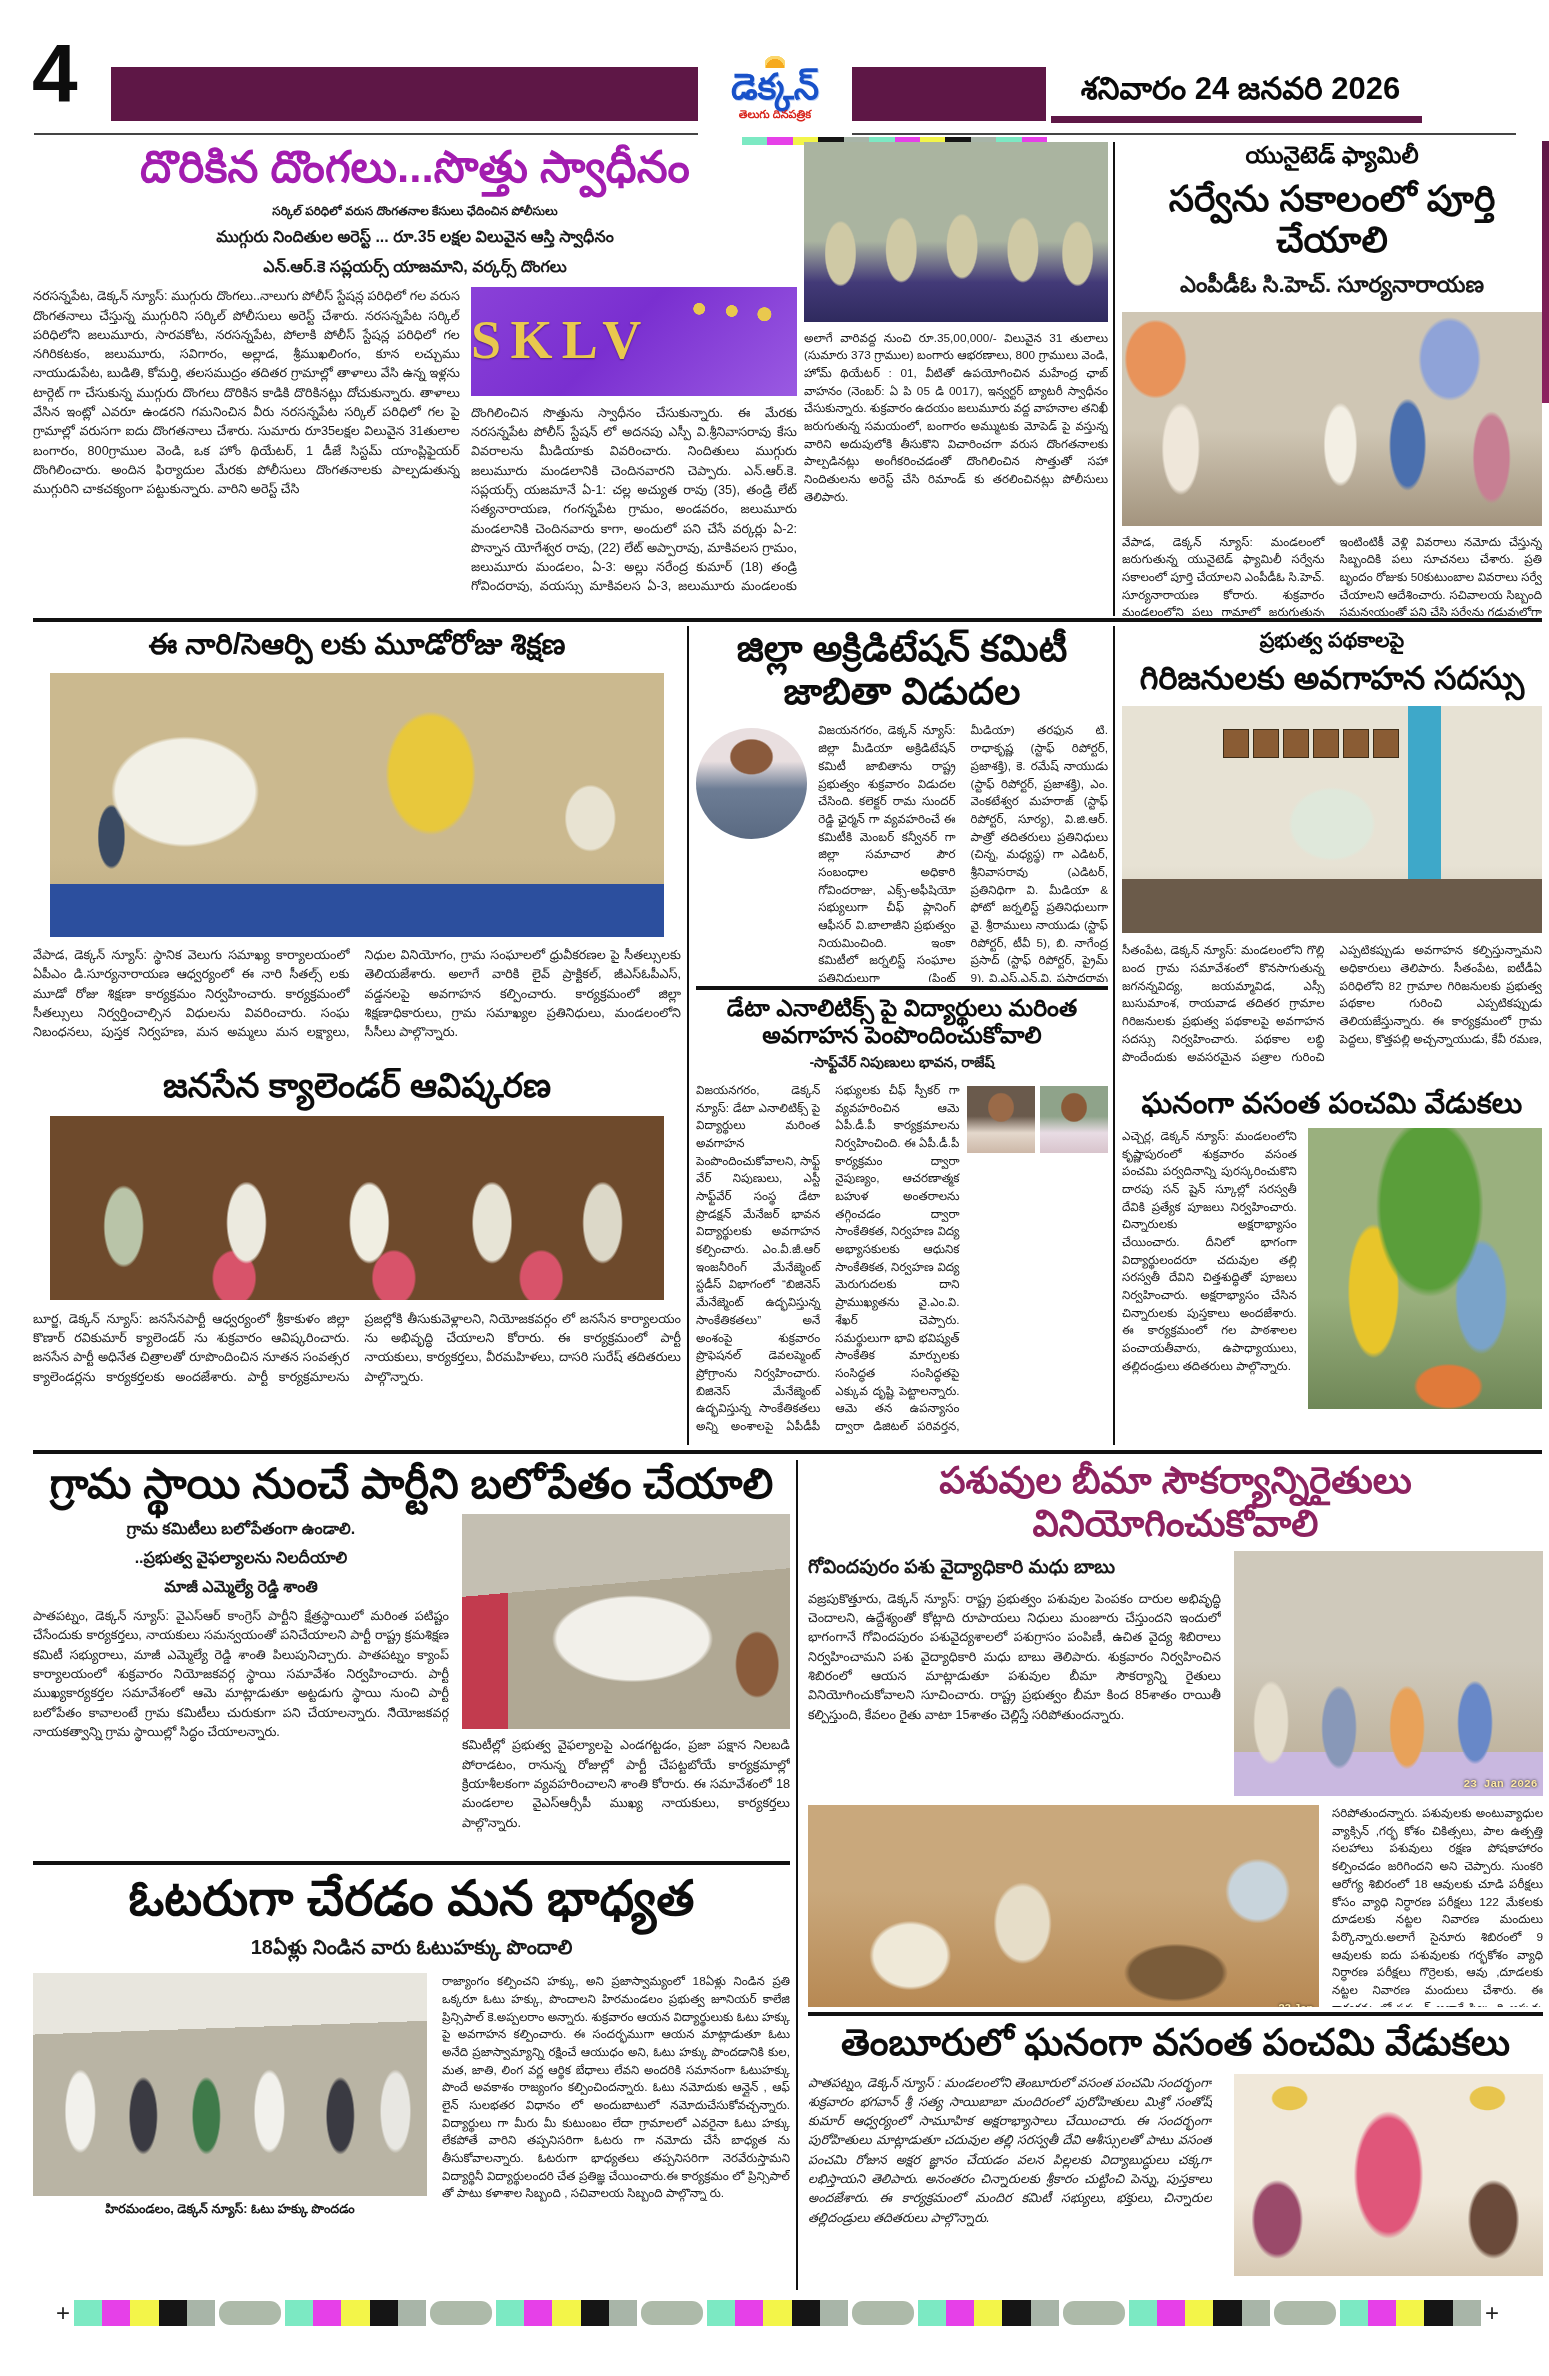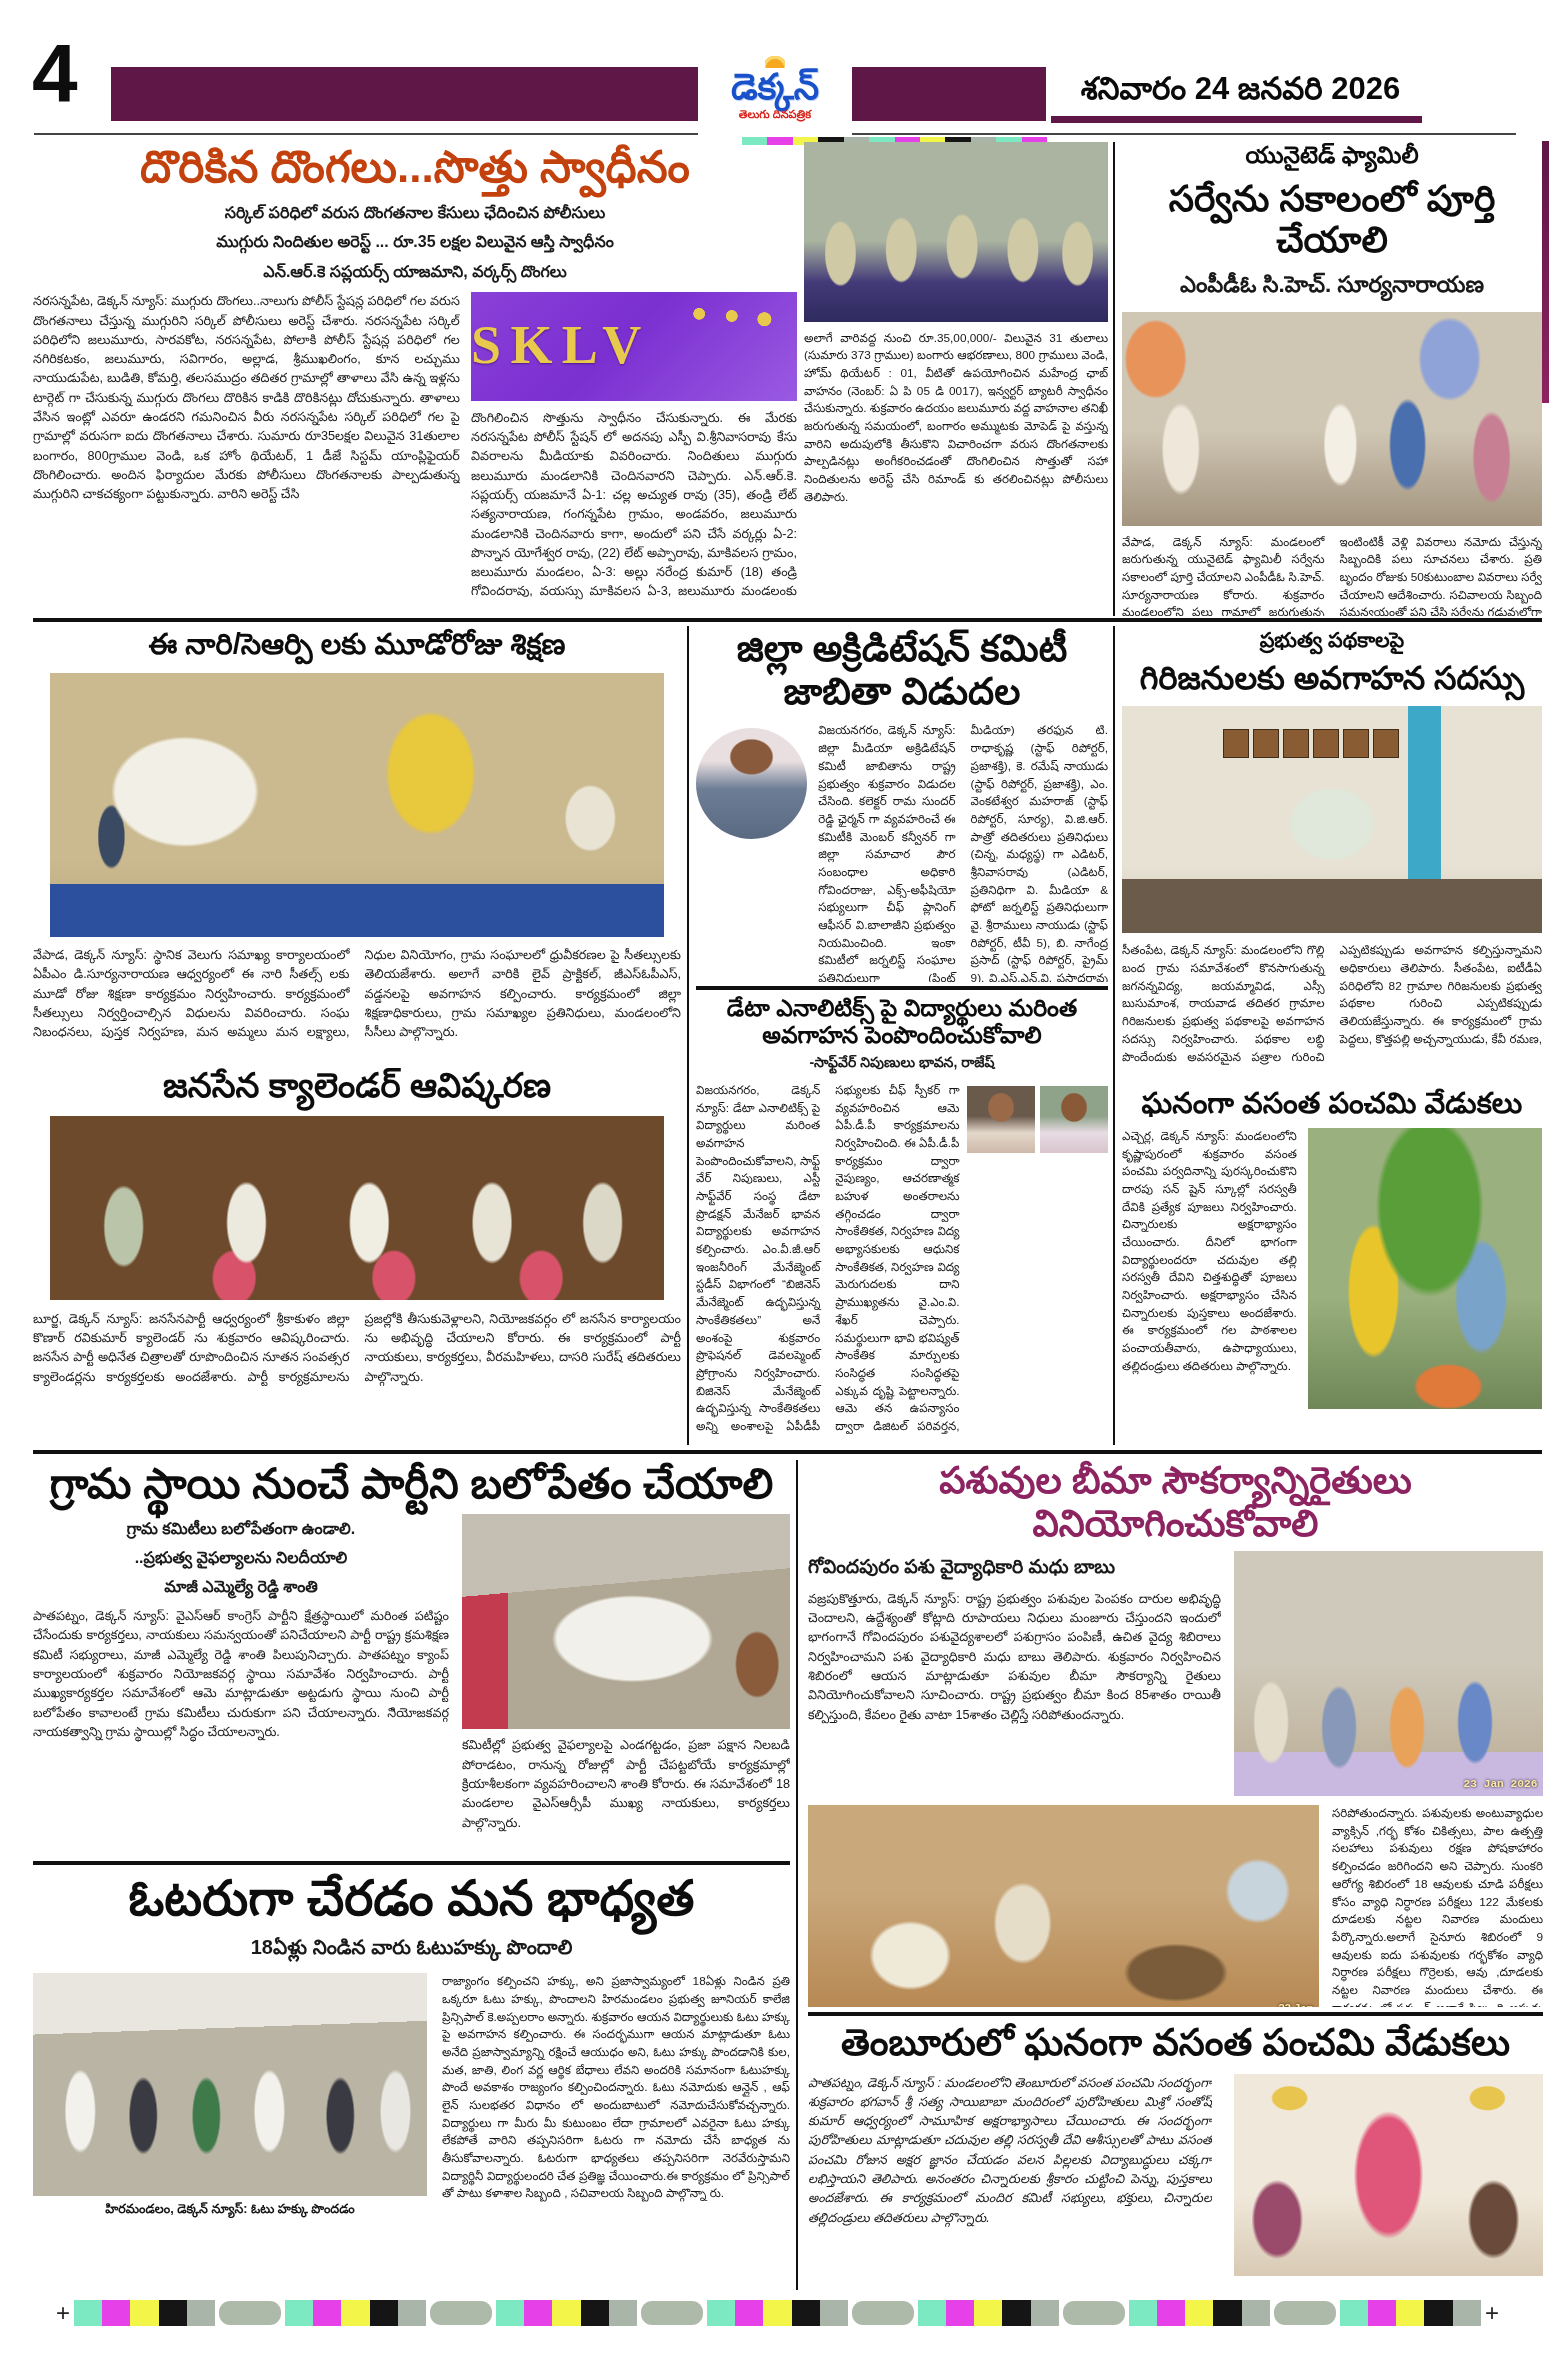--- a/index.html
+++ b/index.html
@@ -16,21 +16,21 @@
   .logo-title{font-size:36px;font-weight:900;color:#1851c9;line-height:1.05;text-shadow:0.9px 0.9px 0 #bcd0f5;}
   .logo-sub{font-size:11.2px;font-weight:700;color:#d8241c;margin-top:2.8px;}
   .head-date{position:absolute;left:1057px;top:71px;width:367px;text-align:center;font-size:31px;font-weight:800;color:#0a0a0a;}
   .head-date-bar{position:absolute;left:1051px;top:116px;width:371px;height:6.6px;background:#5e1746;}
   .head-rule{position:absolute;left:34px;top:133px;width:1482px;height:1.9px;background:#444;}
   .mini-strip{position:absolute;left:742px;top:137px;width:305px;height:8.4px;display:flex;}
   .mini-strip div{flex:1;}
   .edge-strip{position:absolute;right:0;top:141px;width:8.4px;height:262px;background:linear-gradient(180deg,#5e1746,#8d2360);}
   
   .headline{font-weight:900;text-align:center;line-height:1.15;color:#0d0d0d;}
-  .blue{color:#c2410c;}
+  .blue{color:#a21caf;}
   .maroon{color:#8d2360;}
   .kicker{font-weight:800;text-align:center;color:#0d0d0d;}
   .subhead{font-weight:800;text-align:center;color:#1a1a1a;}
   .byline{font-weight:800;text-align:center;color:#1a1a1a;}
   .body-txt{font-size:12.7px;line-height:1.52;text-align:justify;color:#161616;}
   .body-sm{font-size:11.8px;line-height:1.5;text-align:justify;color:#161616;}
   .cols2{column-count:2;column-gap:15px;}
   .caption{font-size:12.6px;font-weight:600;text-align:center;color:#161616;}
   .sec{position:absolute;overflow:hidden;}
   .vrule{position:absolute;width:1.9px;background:#111;}
@@ -180,21 +180,21 @@
       <div style="background: rgb(243, 245, 73);"></div>
       <div style="background: rgb(21, 21, 21);"></div>
       <div style="background: rgb(168, 181, 168);"></div>
       <div style="background: rgb(124, 233, 195);"></div>
       <div style="background: rgb(230, 64, 232);"></div>
     </div>
   <div class="edge-strip"></div>
 
   <div class="sec" style="left:33px;top:142px;width:764px;height:474px;">
     <div class="headline blue" style="font-size:44px;">దొరికిన దొంగలు...సొత్తు స్వాధీనం</div>
-    <div class="subhead" style="font-size:16px;margin-top:11.2px;">సర్కిల్ పరిధిలో వరుస దొంగతనాల కేసులు ఛేదించిన పోలీసులు</div>
+    <div class="subhead" style="font-size:12px;margin-top:11.2px;">సర్కిల్ పరిధిలో వరుస దొంగతనాల కేసులు ఛేదించిన పోలీసులు</div>
     <div class="subhead" style="font-size:16px;margin-top:7.5px;">ముగ్గురు నిందితుల అరెస్ట్ ... రూ.35 లక్షల విలువైన ఆస్తి స్వాధీనం</div>
     <div class="subhead" style="font-size:16px;margin-top:7.5px;">ఎన్.ఆర్.కె సప్లయర్స్ యాజమాని, వర్కర్స్ దొంగలు</div>
     <div class="theft-grid">
       <div class="body-txt" style="height:309px;overflow:hidden;">నరసన్నపేట, డెక్కన్ న్యూస్: ముగ్గురు దొంగలు..నాలుగు పోలీస్ స్టేషన్ల పరిధిలో గల వరుస దొంగతనాలు చేస్తున్న ముగ్గురిని సర్కిల్ పోలీసులు అరెస్ట్ చేశారు. నరసన్నపేట సర్కిల్ పరిధిలోని జలుమూరు, సారవకోట, నరసన్నపేట, పోలాకి పోలీస్ స్టేషన్ల పరిధిలో గల నగిరికటకం, జలుమూరు, సవిగారం, అల్లాడ, శ్రీముఖలింగం, కూన లచ్చుము నాయుడుపేట, బుడితి, కోమర్తి, తలసముద్రం తదితర గ్రామాల్లో తాళాలు వేసి ఉన్న ఇళ్లను టార్గెట్ గా చేసుకున్న ముగ్గురు దొంగలు దొరికిన కాడికి దొరికినట్లు దోచుకున్నారు. తాళాలు వేసిన ఇంట్లో ఎవరూ ఉండరని గమనించిన వీరు నరసన్నపేట సర్కిల్ పరిధిలో గల పై గ్రామాల్లో వరుసగా ఐదు దొంగతనాలు చేశారు. సుమారు రూ35లక్షల విలువైన 31తులాల బంగారం, 800గ్రాముల వెండి, ఒక హోం థియేటర్, 1 డీజే సిస్టమ్ యాంప్లిఫైయర్ దొంగిలించారు. అందిన ఫిర్యాదుల మేరకు పోలీసులు దొంగతనాలకు పాల్పడుతున్న ముగ్గురిని చాకచక్యంగా పట్టుకున్నారు. వారిని అరెస్ట్ చేసి</div>
       <div>
         <div class="photo ph-jewel" style="width:326px;height:109px;">
           <div class="sklv">SKLV</div>
         </div>
         <div class="body-txt" style="height:193px;overflow:hidden;margin-top:7.5px;">దొంగిలించిన సొత్తును స్వాధీనం చేసుకున్నారు. ఈ మేరకు నరసన్నపేట పోలీస్ స్టేషన్ లో అదనపు ఎస్పీ వి.శ్రీనివాసరావు కేసు వివరాలను మీడియాకు వివరించారు. నిందితులు ముగ్గురు జలుమూరు మండలానికి చెందినవారని చెప్పారు. ఎన్.ఆర్.కె. సప్లయర్స్ యజమానే ఏ-1: చల్ల అచ్యుత రావు (35), తండ్రి లేట్ సత్యనారాయణ, గంగన్నపేట గ్రామం, అండవరం, జలుమూరు మండలానికి చెందినవారు కాగా, అందులో పని చేసే వర్కర్లు ఏ-2: పొన్నాన యోగేశ్వర రావు, (22) లేట్ అప్పారావు, మాకివలస గ్రామం, జలుమూరు మండలం, ఏ-3: అల్లు నరేంద్ర కుమార్ (18) తండ్రి గోవిందరావు, వయస్సు మాకివలస ఏ-3, జలుమూరు మండలంకు చెందినవారిగా గుర్తించి అరెస్ట్ చేసినట్లు తెలిపారు.</div>
       </div>

